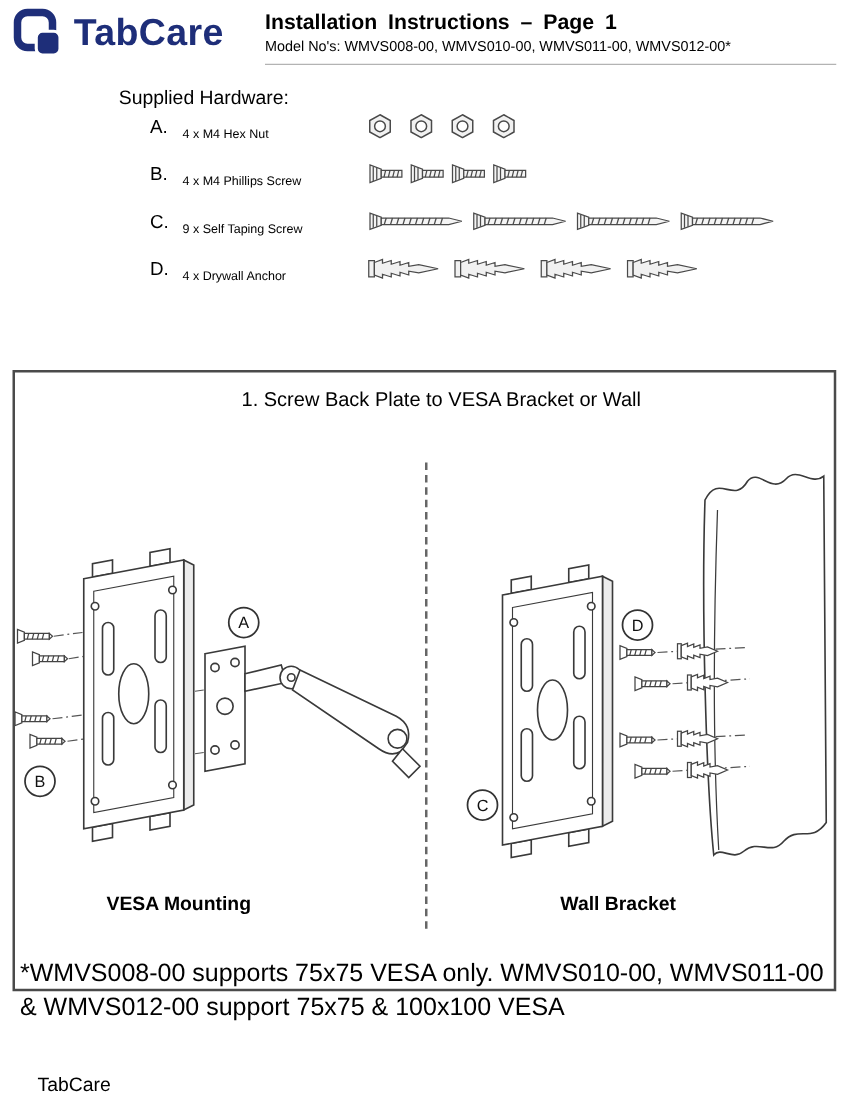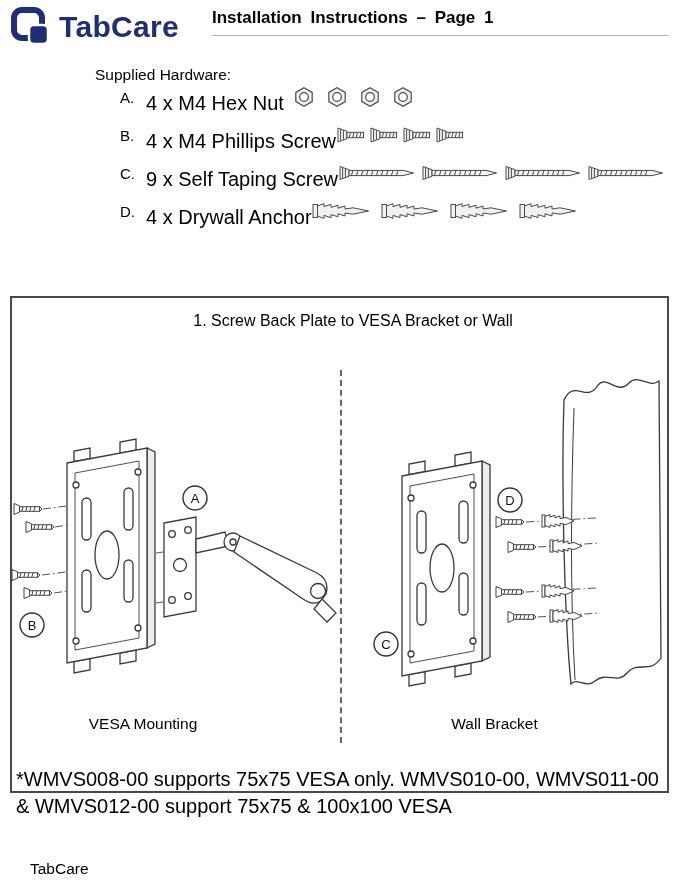--- a/index.html
+++ b/index.html
@@ -19,37 +19,37 @@
   .title-block { flex:1; padding-top:2px; padding-bottom:7px; border-bottom:1px solid #b3b3b3; }
   .doc-title { font-size:17px; font-weight:bold; word-spacing:4px; }
   .doc-subtitle { font-size:15.5px; margin-top:3px; word-spacing:4px; }
   .doc-models { font-size:11.5px; margin-top:4px; }
 
   
   .hardware { margin:18px 0 0 95px; }
   .hw-heading { font-size:15.5px; }
   .hw-row { display:flex; align-items:center; height:26px; margin-bottom:12px; padding-left:25px; }
   .hw-letter { flex:0 0 26px; font-size:15px; }
-  .hw-label { flex:0 0 148px; font-size:20px; white-space:nowrap;margin-top:12px; }
+  .hw-label { flex:0 0 148px; font-size:10px; white-space:nowrap;margin-top:12px; }
   .hw-icons { display:flex; align-items:center; }
   .gap-a { gap:13px; } .gap-b { gap:3px; } .gap-c { gap:5px; } .gap-d { gap:11px; }
   .hw-icon { display:block; }
 
   
   .diagram-box {
     position:absolute; left:10px; top:296px; width:659px; height:497px;
     border:2px solid #4a4a4a; background:#fff;padding-left:27px;
   }
   .step-title { text-align:center; font-size:16px; margin-top:14px; }
   .divider { position:absolute; left:50%; top:72px; bottom:48px; border-left:2px dashed #666; }
   .halves { position:absolute; left:0; right:0; top:60px; bottom:0; display:flex; }
   .half { flex:1; position:relative; display:flex; flex-direction:column; align-items:center; }
   .fig-left { width:330px; height:300px; margin-top:45px; }
   .fig-right { width:318px; height:335px; margin-top:12px; }
-  .caption { position:absolute; bottom:58px; left:50%; font-weight:normal; font-size:15.5px; white-space:nowrap; }
+  .caption { position:absolute; bottom:58px; left:50%; font-weight:bold; font-size:15.5px; white-space:nowrap; }
   .cap-left { transform:translateX(-50%) translateX(-34px); }
   .cap-right { transform:translateX(-50%) translateX(-10px); }
 
   
   .part, .part path, .part rect, .part circle, .part ellipse { fill:#fff; stroke:#3a3a3a; stroke-width:1.3; }
   .part .thin { stroke-width:1; }
   .guides line { stroke:#555; stroke-width:1; stroke-dasharray:8 3 1.5 3; }
   .callout circle { fill:#fff; stroke:#333; stroke-width:1.4; }
   .callout text { font-family:"Liberation Sans", sans-serif; font-size:13px; text-anchor:middle; fill:#111; }
 
@@ -136,20 +136,21 @@
   <header class="header">
     <div class="logo-row">
       <svg class="logo-mark" width="42" height="42" viewBox="0 0 42 42">
         <rect x="4" y="4" width="28" height="28" rx="8" fill="none" stroke="#1e2e79" stroke-width="6"></rect>
         <rect x="19" y="19" width="19" height="19" rx="5" fill="#1e2e79" stroke="#ffffff" stroke-width="2.5"></rect>
       </svg>
       <span class="brand">TabCare</span>
     </div>
     <div class="title-block">
       <div class="doc-title">Installation Instructions – Page 1</div>
+      <div class="doc-models">Model No's: WMVS008-00, WMVS010-00, WMVS011-00, WMVS012-00*</div>
     </div>
   </header>
 
   <section class="hardware">
     <div class="hw-heading">Supplied Hardware:</div>
 
     <div class="hw-row">
       <span class="hw-letter">A.</span>
       <span class="hw-label">4 x M4 Hex Nut</span>
       <span class="hw-icons gap-a">

